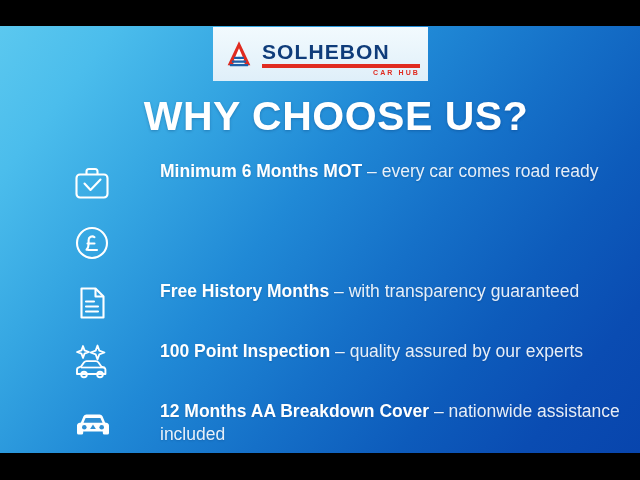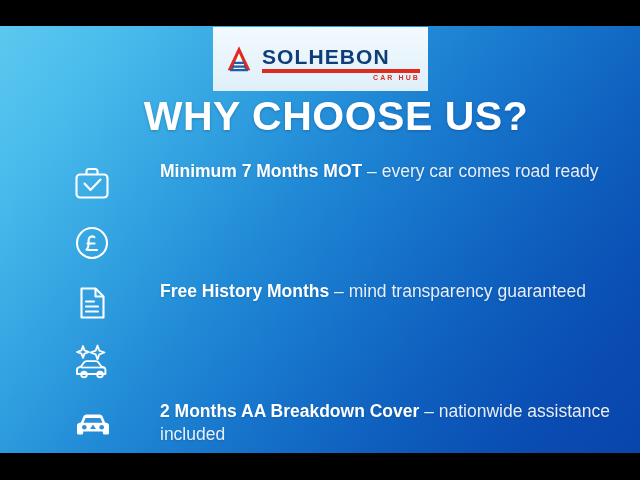--- a/index.html
+++ b/index.html
@@ -51,21 +51,21 @@
         #0845ad 100%);
     overflow: hidden;
   }
 
   
   #logo-plate {
     position: absolute;
     left: 213px;
     top: 1px;
     width: 215px;
-    height: 64px;
+    height: 54px;
     background: linear-gradient(180deg,#f2fafe 0%, #e8f4fb 55%, #dfeff9 100%);
     display: flex;
     align-items: center;
     padding: 0 8px 0 9px;
     box-sizing: border-box;
   }
   #logo-mark {
     width: 34px;
     height: 34px;
     flex: 0 0 34px;
@@ -192,21 +192,21 @@
 
       <div class="benefit-row">
         <div class="benefit-icon">
           <svg width="40" height="40" viewBox="0 0 40 40">
             <rect x="4.5" y="11.5" width="31" height="23" rx="3.5" fill="none" stroke="#ffffff" stroke-width="2.1"></rect>
             <path d="M14.5 11.5 V8.5 a2.5 2.5 0 0 1 2.5-2.5 h6 a2.5 2.5 0 0 1 2.5 2.5 v3" fill="none" stroke="#ffffff" stroke-width="2.1"></path>
             <path d="M12.5 20.5 L18.5 27 L28.5 16.5" fill="none" stroke="#ffffff" stroke-width="2.1" stroke-linecap="round" stroke-linejoin="round"></path>
           </svg>
         </div>
         <div class="benefit-text">
-          <span class="lead">Minimum 7 Months MOT</span><span class="rest"> – every car comes road ready</span>
+          <span class="lead">Minimum 6 Months MOT</span><span class="rest"> – every car comes road ready</span>
         </div>
       </div>
 
       <div class="benefit-row">
         <div class="benefit-icon">
           <svg width="40" height="40" viewBox="0 0 40 40">
             <circle cx="20" cy="20" r="15" fill="none" stroke="#ffffff" stroke-width="2.1"></circle>
             <path d="M16 27 h9 M15.5 20.5 h7 M22.5 14.2 a3.6 3.6 0 0 0-5.9 2.9 v4.2 c0 2.6-0.9 4.2-2.1 5.4" fill="none" stroke="#ffffff" stroke-width="2.1" stroke-linecap="round" stroke-linejoin="round"></path>
           </svg>
         </div>
@@ -214,49 +214,52 @@
 
       <div class="benefit-row">
         <div class="benefit-icon">
           <svg width="40" height="40" viewBox="0 0 40 40">
             <path d="M9.5 5.5 h14 L31.5 13.5 V34.5 H9.5 Z" fill="none" stroke="#ffffff" stroke-width="2.1" stroke-linejoin="round"></path>
             <path d="M23.5 5.5 V13.5 H31.5" fill="none" stroke="#ffffff" stroke-width="2.1" stroke-linejoin="round"></path>
             <path d="M14 18.5 h8 M14 23.5 h12 M14 28.5 h12" fill="none" stroke="#ffffff" stroke-width="2.1" stroke-linecap="round"></path>
           </svg>
         </div>
         <div class="benefit-text">
-          <span class="lead">Free History Months</span><span class="rest"> – mind transparency guaranteed</span>
+          <span class="lead">Free History Months</span><span class="rest"> – with transparency guaranteed</span>
         </div>
       </div>
 
       <div class="benefit-row">
         <div class="benefit-icon">
           <svg width="42" height="40" viewBox="0 0 42 40">
             <path d="M11 3 L12.5 7.4 L17 9 L12.5 10.6 L11 15 L9.5 10.6 L5 9 L9.5 7.4 Z" fill="none" stroke="#ffffff" stroke-width="1.8" stroke-linejoin="round"></path>
             <path d="M25.5 2.5 L27.3 7.6 L32.5 9.5 L27.3 11.4 L25.5 16.5 L23.7 11.4 L18.5 9.5 L23.7 7.6 Z" fill="none" stroke="#ffffff" stroke-width="1.8" stroke-linejoin="round"></path>
             <path d="M5 31 v-4.5 a2 2 0 0 1 1.3-1.9 l2.6-0.9 l3.2-4.4 a3 3 0 0 1 2.4-1.2 h9.4 a3 3 0 0 1 2.4 1.2 l3.2 4.4 l2.6 0.9 a2 2 0 0 1 1.3 1.9 V31 Z" fill="none" stroke="#ffffff" stroke-width="1.9" stroke-linejoin="round"></path>
             <path d="M9 24.5 h24" fill="none" stroke="#ffffff" stroke-width="1.7"></path>
             <circle cx="12" cy="31.5" r="2.8" fill="none" stroke="#ffffff" stroke-width="1.9"></circle>
             <circle cx="28" cy="31.5" r="2.8" fill="none" stroke="#ffffff" stroke-width="1.9"></circle>
           </svg>
         </div>
+        <div class="benefit-text">
+          <span class="lead">100 Point Inspection</span><span class="rest"> – quality assured by our experts</span>
+        </div>
       </div>
 
       <div class="benefit-row">
         <div class="benefit-icon">
           <svg width="42" height="40" viewBox="0 0 42 40">
             <path d="M5 30 v-7.5 a2.5 2.5 0 0 1 1.7-2.4 l2.2-0.7 l2.6-6.1 a3.2 3.2 0 0 1 2.9-1.9 h13.2 a3.2 3.2 0 0 1 2.9 1.9 l2.6 6.1 l2.2 0.7 a2.5 2.5 0 0 1 1.7 2.4 V30 a1.6 1.6 0 0 1-1.6 1.6 h-3 a1.6 1.6 0 0 1-1.6-1.6 v-1.4 H11.2 V30 a1.6 1.6 0 0 1-1.6 1.6 h-3 A1.6 1.6 0 0 1 5 30 Z" fill="#ffffff"></path>
             <path d="M11.5 19.8 l2.1-4.9 h14.8 l2.1 4.9 Z" fill="#2f8fd4"></path>
             <circle cx="12.3" cy="24.2" r="2.3" fill="#2f8fd4"></circle>
             <circle cx="29.7" cy="24.2" r="2.3" fill="#2f8fd4"></circle>
             <path d="M21 21.4 l2.9 4.6 h-5.8 Z" fill="#2f8fd4"></path>
           </svg>
         </div>
         <div class="benefit-text">
-          <span class="lead">2 Months AA Breakdown Cover</span><span class="rest"> – nationwide assistance included</span>
+          <span class="lead">12 Months AA Breakdown Cover</span><span class="rest"> – nationwide assistance included</span>
         </div>
       </div>
 
     </div>
   </div>
 
   <div id="letterbox-bottom" class="letterbox"></div>
 </div>
 
 </body></html>

